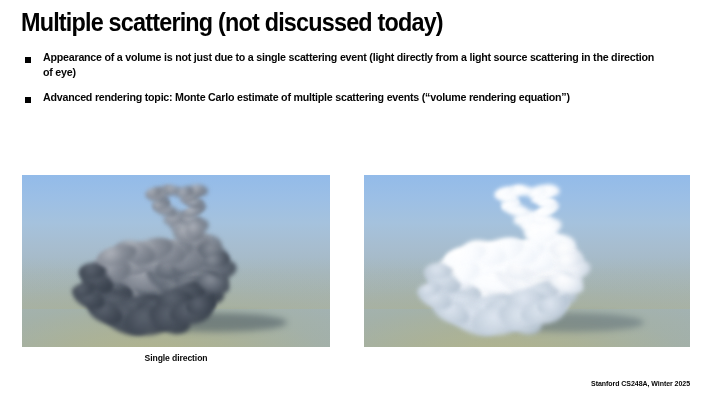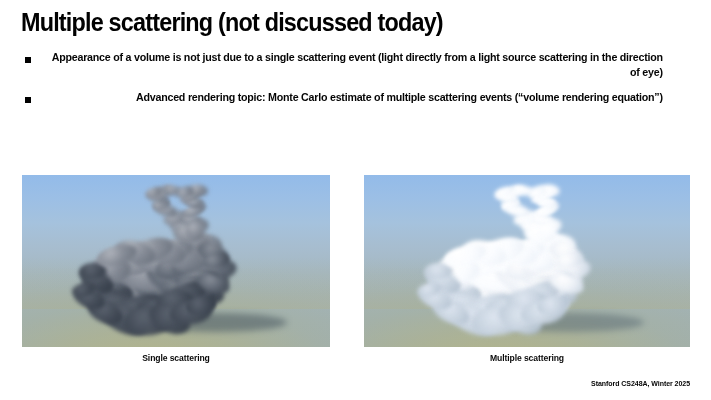--- a/index.html
+++ b/index.html
@@ -15,21 +15,21 @@
   .title{
     position:absolute;left:21px;top:7px;width:660px;
     font-size:26px;line-height:30px;font-weight:bold;
     letter-spacing:-0.9px;
     transform:scaleX(0.90);transform-origin:left top;
     white-space:nowrap;
     color:#010101;
   }
 
   
-  .bullets{position:absolute;left:22px;top:50px;width:670px;text-align:right;}
+  .bullets{position:absolute;left:22px;top:50px;width:670px;}
   .bullet-row{
     position:relative;display:block;
     margin-bottom:9px;
     padding-left:21px;
   }
   .bullet-marker{
     position:absolute;left:3px;top:7px;
     width:6px;height:6px;background:#000000;
   }
   .bullet-text{
@@ -349,18 +349,17 @@
           <div class="puff" style="left: 57%; top: 57.9%; width: 10%; height: 10.2%; transform: rotate(18deg) scale(1.07, 0.95);"></div>
           <div class="puff" style="left: 58.5%; top: 45.41%; width: 9%; height: 9.18%; transform: rotate(-13deg) scale(0.98, 0.94);"></div>
           <div class="puff hi" style="left: 40%; top: 37.86%; width: 14%; height: 14.28%; transform: rotate(16deg) scale(0.89, 0.93);"></div>
           <div class="puff hi" style="left: 35%; top: 36.86%; width: 14%; height: 14.28%; transform: rotate(-15deg) scale(1.03, 0.92);"></div>
           <div class="puff hi" style="left: 30%; top: 37.86%; width: 14%; height: 14.28%; transform: rotate(14deg) scale(0.94, 0.91);"></div>
           <div class="puff hi" style="left: 25%; top: 40.88%; width: 12%; height: 12.24%; transform: rotate(-17deg) scale(1.08, 0.9);"></div>
         </div>
     </div>
   </div>
 
-  <div class="caption" id="cap-left">Single scattering</div>
-  <div class="caption" id="cap-right">Multiple scattering</div>
+  <div class="caption" id="cap-left">Single direction</div>
 
   <div class="footer">Stanford CS248A, Winter 2025</div>
 
 </div>
 
 </body></html>

